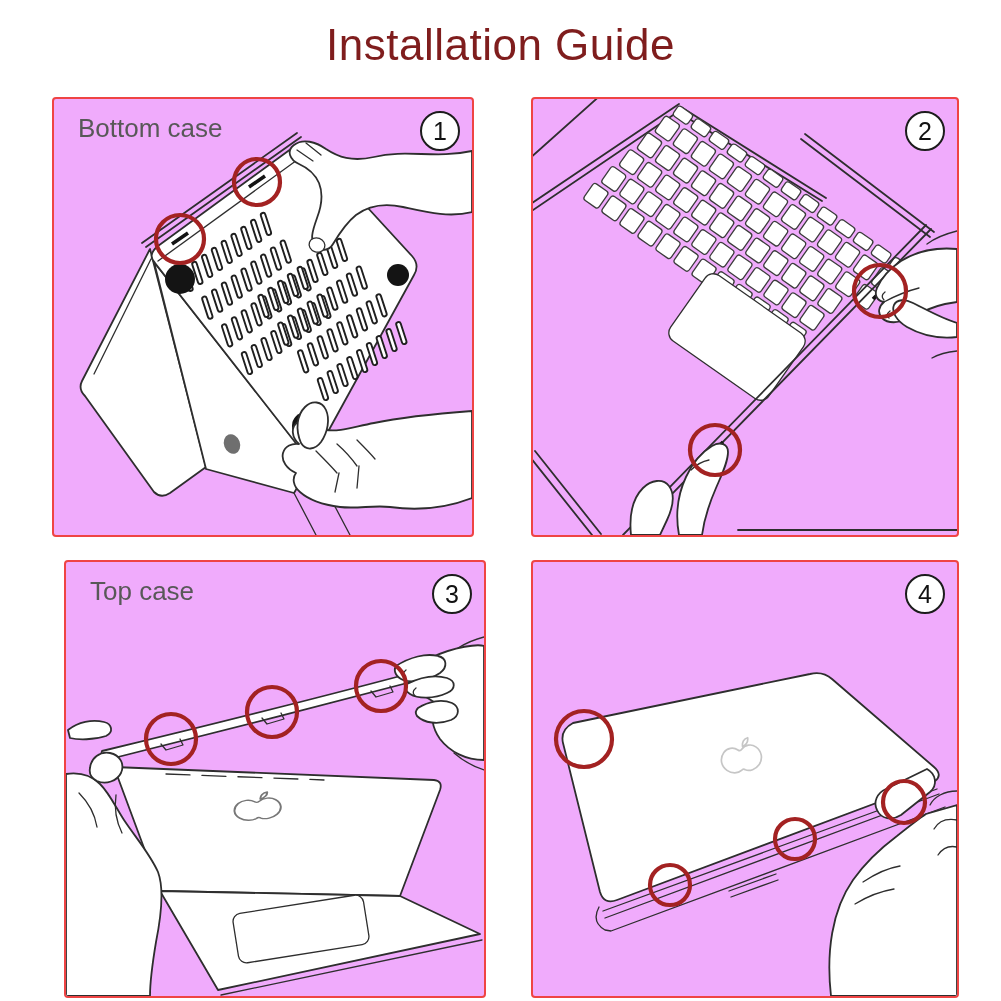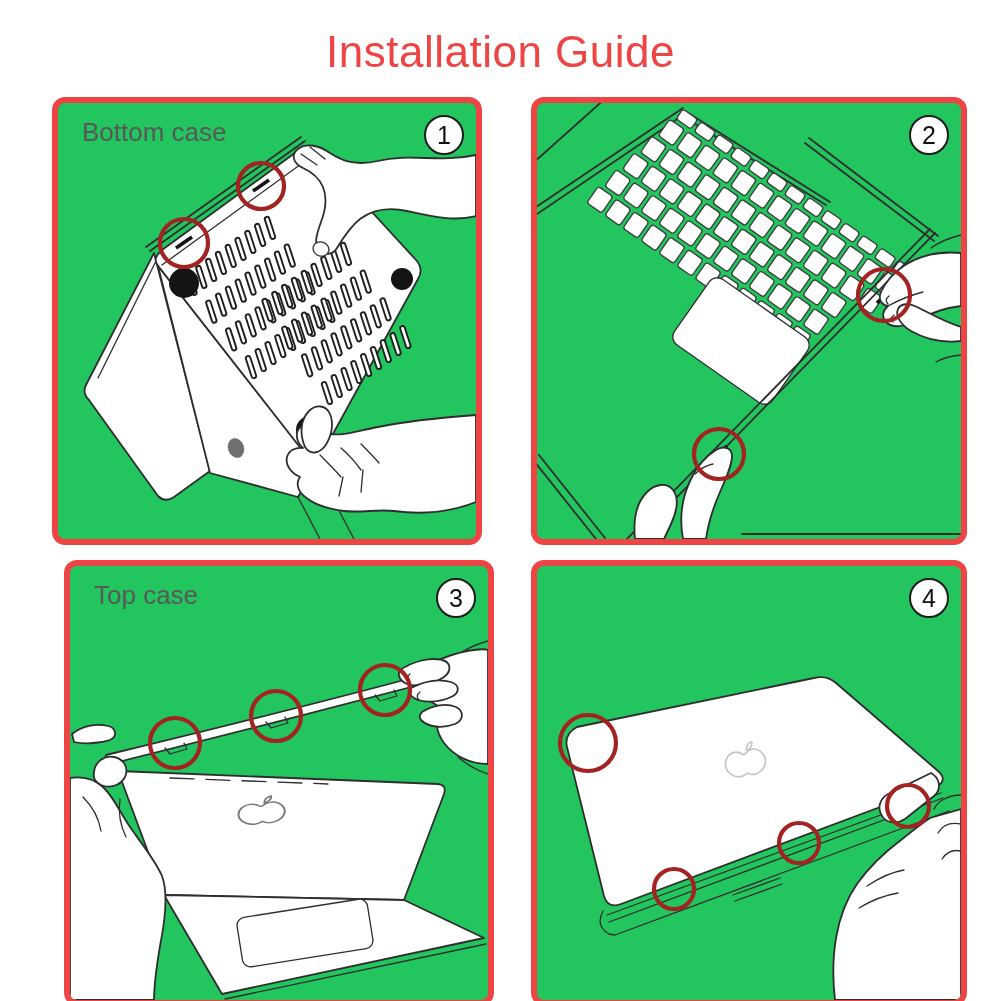--- a/index.html
+++ b/index.html
@@ -1,21 +1,21 @@
 <!DOCTYPE html>
 <html style="--marker-red: #a32222;"><head>
 <meta charset="utf-8">
 <style>
   html,body{margin:0;padding:0;background:#fff;}
   body{width:1001px;height:1001px;position:relative;overflow:hidden;
        font-family:"Liberation Sans",sans-serif;}
-  .title{position:absolute;top:27px;left:0;width:100%;text-align:center;
-         font-size:44px;font-weight:400;color:#ef4444;letter-spacing:.5px;}
-  .panel{position:absolute;border:6px solid #ef4444;border-radius:13px;
-         background:#22c55e;overflow:hidden;}
+  .title{position:absolute;top:20px;left:0;width:100%;text-align:center;
+         font-size:44px;font-weight:400;color:#7f1d1d;letter-spacing:.5px;}
+  .panel{position:absolute;border:2px solid #ef4444;border-radius:4px;
+         background:#f0abfc;overflow:hidden;}
   #p1{left:52px;top:97px;width:418px;height:436px}
   #p2{left:531px;top:97px;width:424px;height:436px}
   #p3{left:64px;top:560px;width:418px;height:434px}
   #p4{left:531px;top:560px;width:424px;height:434px}
   .panel svg{position:absolute;left:0;top:0;width:100%;height:100%;overflow:hidden;}
   .plabel{position:absolute;left:24px;top:14px;font-size:26px;color:#585858;z-index:3;}
   .badge{position:absolute;right:12px;top:12px;width:36px;height:36px;
          border:2.5px solid #1c1c1c;border-radius:50%;display:flex;align-items:center;
          justify-content:center;font-size:25px;color:#111;background:#fff;z-index:3;}
   .red-circle{stroke:var(--marker-red,#a32222);fill:none;stroke-width:4.2;}

